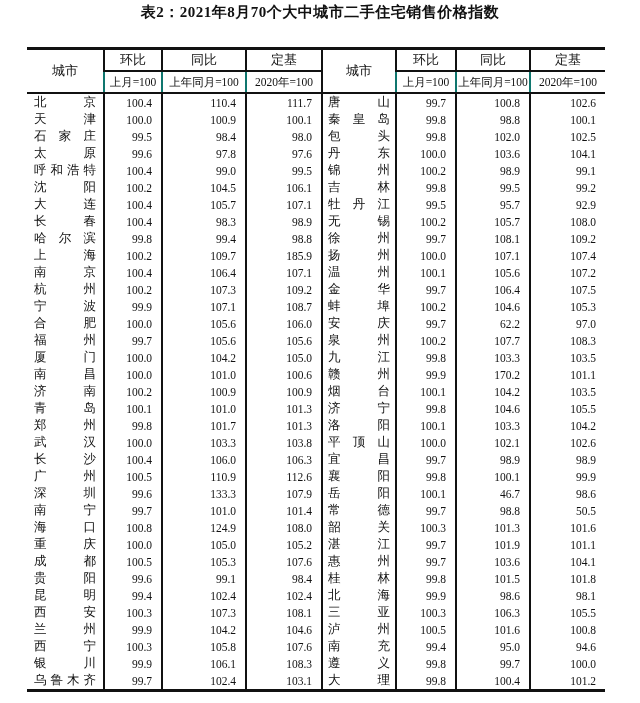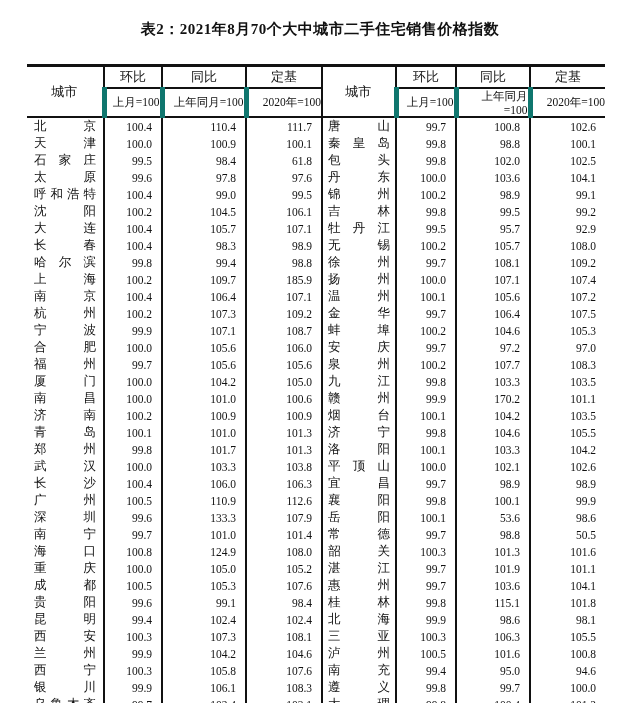--- a/index.html
+++ b/index.html
@@ -11,21 +11,21 @@
   }
   .page {
     position: relative;
     width: 640px;
     height: 703px;
     background: #ffffff;
     overflow: hidden;
   }
   .title {
     margin: 0;
-    padding-top: 20px;
+    padding-top: 3px;
     text-align: center;
     font-size: 15px;
     font-weight: bold;
     letter-spacing: 0.5px;
     color: #111111;
   }
   table.price-table {
     border-collapse: collapse;
     table-layout: fixed;
     width: 578px;
@@ -38,21 +38,21 @@
     text-align: center;
     padding: 0;
     border-bottom: 2px solid #111111;
     color: #111111;
   }
   thead tr.h1 th { height: 20px; font-size: 13px; }
   thead tr.h2 th { height: 20px; font-size: 11.5px; }
   thead th.city-h { font-size: 13px; margin-top: 42px; }
   
   thead tr.h1 th + th { border-left: 2px solid #111111; }
-  thead tr.h2 th { border-left: 5px solid #0f766e; text-align: right; }
+  thead tr.h2 th { border-left: 2px solid #0f766e; }
   tbody td + td { border-left: 2px solid #111111; }
   tbody td.city-cell + td.num-cell { border-left: 2px solid #111111; }
   tbody tr { height: 16.45px; margin-left: 36px; }
   tbody td {
     padding: 0;
     font-size: 11.5px;
     vertical-align: middle;
     color: #111111;
   }
   td.num-cell {
@@ -124,21 +124,21 @@
           <td class="num-cell">100.1</td>
           <td class="city-cell"><span class="city-name">秦皇岛</span></td>
           <td class="num-cell">99.8</td>
           <td class="num-cell">98.8</td>
           <td class="num-cell">100.1</td>
         </tr>
         <tr>
           <td class="city-cell"><span class="city-name">石家庄</span></td>
           <td class="num-cell">99.5</td>
           <td class="num-cell">98.4</td>
-          <td class="num-cell">61.8</td>
+          <td class="num-cell">98.0</td>
           <td class="city-cell"><span class="city-name">包头</span></td>
           <td class="num-cell">99.8</td>
           <td class="num-cell">102.0</td>
           <td class="num-cell">102.5</td>
         </tr>
         <tr>
           <td class="city-cell"><span class="city-name">太原</span></td>
           <td class="num-cell">99.6</td>
           <td class="num-cell">97.8</td>
           <td class="num-cell">97.6</td>
@@ -237,21 +237,21 @@
           <td class="num-cell">104.6</td>
           <td class="num-cell">105.3</td>
         </tr>
         <tr>
           <td class="city-cell"><span class="city-name">合肥</span></td>
           <td class="num-cell">100.0</td>
           <td class="num-cell">105.6</td>
           <td class="num-cell">106.0</td>
           <td class="city-cell"><span class="city-name">安庆</span></td>
           <td class="num-cell">99.7</td>
-          <td class="num-cell">97.2</td>
+          <td class="num-cell">62.2</td>
           <td class="num-cell">97.0</td>
         </tr>
         <tr>
           <td class="city-cell"><span class="city-name">福州</span></td>
           <td class="num-cell">99.7</td>
           <td class="num-cell">105.6</td>
           <td class="num-cell">105.6</td>
           <td class="city-cell"><span class="city-name">泉州</span></td>
           <td class="num-cell">100.2</td>
           <td class="num-cell">107.7</td>
@@ -337,21 +337,21 @@
           <td class="num-cell">100.1</td>
           <td class="num-cell">99.9</td>
         </tr>
         <tr>
           <td class="city-cell"><span class="city-name">深圳</span></td>
           <td class="num-cell">99.6</td>
           <td class="num-cell">133.3</td>
           <td class="num-cell">107.9</td>
           <td class="city-cell"><span class="city-name">岳阳</span></td>
           <td class="num-cell">100.1</td>
-          <td class="num-cell">53.6</td>
+          <td class="num-cell">46.7</td>
           <td class="num-cell">98.6</td>
         </tr>
         <tr>
           <td class="city-cell"><span class="city-name">南宁</span></td>
           <td class="num-cell">99.7</td>
           <td class="num-cell">101.0</td>
           <td class="num-cell">101.4</td>
           <td class="city-cell"><span class="city-name">常德</span></td>
           <td class="num-cell">99.7</td>
           <td class="num-cell">98.8</td>
@@ -387,21 +387,21 @@
           <td class="num-cell">103.6</td>
           <td class="num-cell">104.1</td>
         </tr>
         <tr>
           <td class="city-cell"><span class="city-name">贵阳</span></td>
           <td class="num-cell">99.6</td>
           <td class="num-cell">99.1</td>
           <td class="num-cell">98.4</td>
           <td class="city-cell"><span class="city-name">桂林</span></td>
           <td class="num-cell">99.8</td>
-          <td class="num-cell">115.1</td>
+          <td class="num-cell">101.5</td>
           <td class="num-cell">101.8</td>
         </tr>
         <tr>
           <td class="city-cell"><span class="city-name">昆明</span></td>
           <td class="num-cell">99.4</td>
           <td class="num-cell">102.4</td>
           <td class="num-cell">102.4</td>
           <td class="city-cell"><span class="city-name">北海</span></td>
           <td class="num-cell">99.9</td>
           <td class="num-cell">98.6</td>

